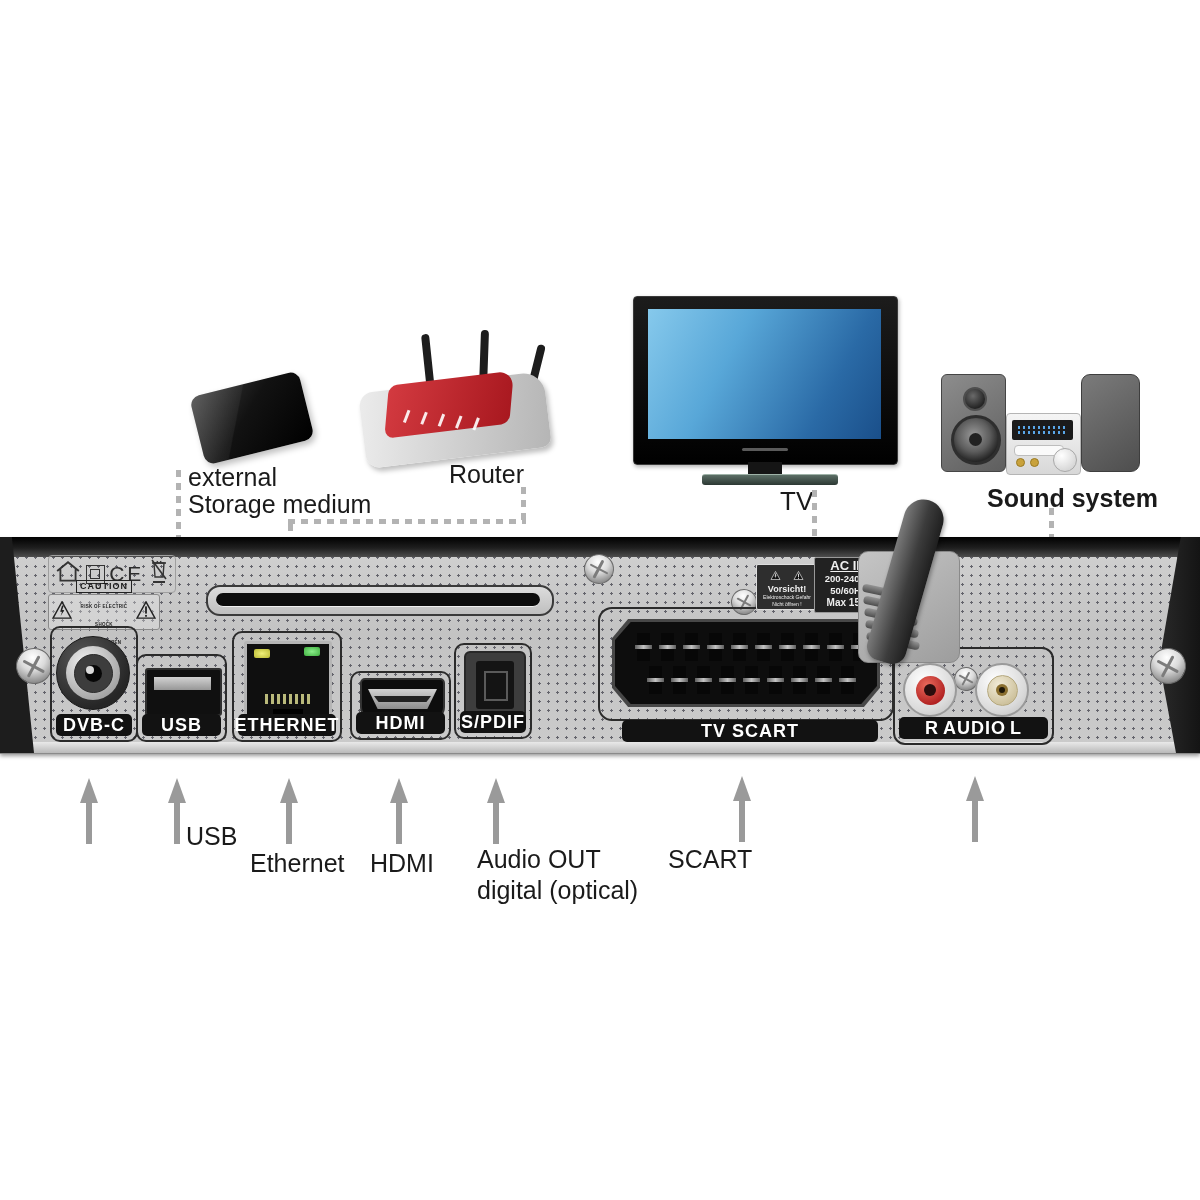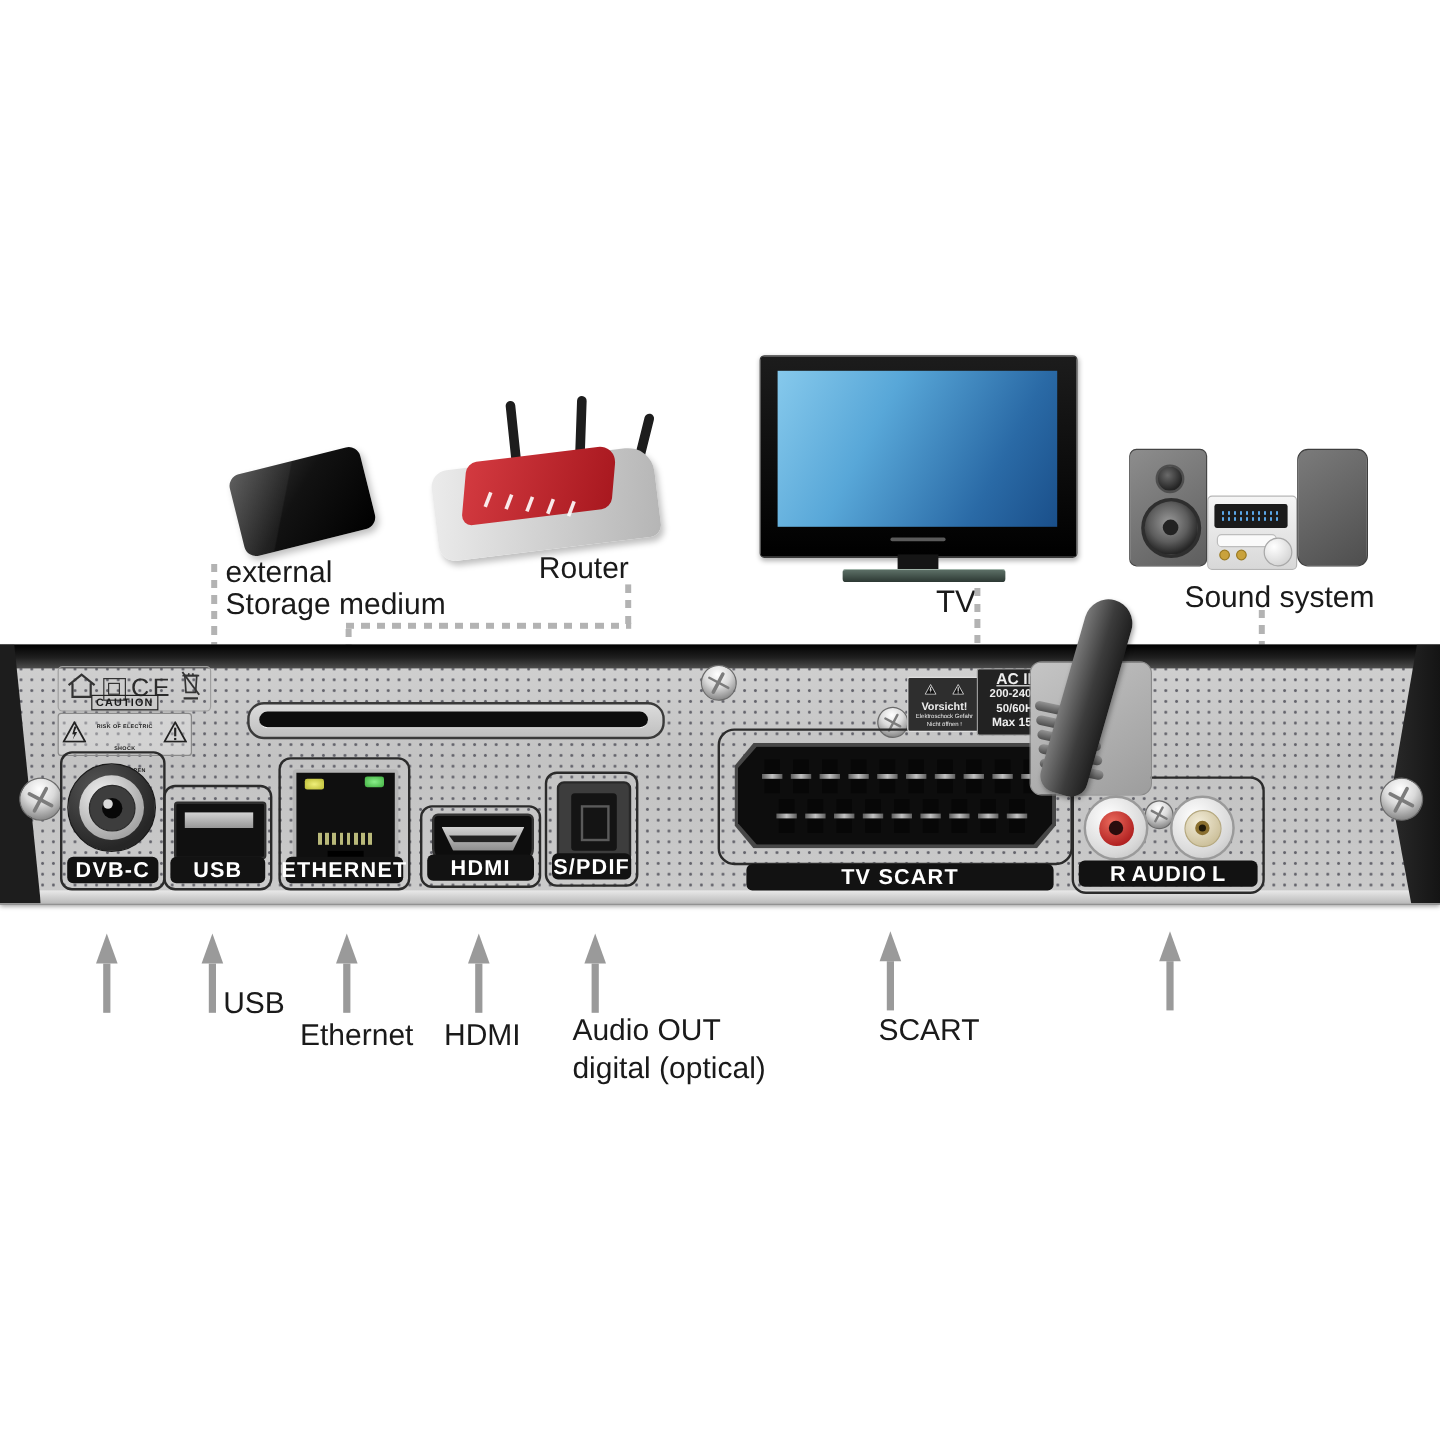--- a/index.html
+++ b/index.html
@@ -185,21 +185,21 @@
       <div class="unit-btn" style="left:23px;top:44px;"></div>
       <div class="unit-knob"></div>
     </div>
     <div class="abs spk spk-r"></div>
   </div>
 
   <div class="devlabel" style="left:188px;top:463px;">external</div>
   <div class="devlabel" style="left:188px;top:490px;">Storage medium</div>
   <div class="devlabel" style="left:449px;top:460px;">Router</div>
   <div class="devlabel" style="left:780px;top:486px;font-size:26px;">TV</div>
-  <div class="devlabel" style="left:987px;top:484px;">Sound system</div>
+  <div class="devlabel" style="left:987px;top:484px;font-weight:bold;">Sound system</div>
 
   <div class="dv" style="left:176px;top:470px;height:197px;"></div>
   <div class="dv" style="left:521px;top:487px;height:36px;"></div>
   <div class="dh" style="left:288px;top:519px;width:238px;"></div>
   <div class="dv" style="left:288px;top:524px;height:118px;"></div>
   <div class="dv" style="left:812px;top:490px;height:52px;"></div>
   <div class="dhb" style="left:402px;top:541px;width:416px;"></div>
   <div class="dv" style="left:402px;top:556px;height:120px;"></div>
   <div class="dv" style="left:1049px;top:508px;height:64px;"></div>
   <div class="dhb" style="left:888px;top:568px;width:165px;"></div>
@@ -423,15 +423,15 @@
       <div class="shaft"></div>
     </div>
 
   <div class="blabel" style="left:186px;top:821px;">USB</div>
   <div class="blabel" style="left:250px;top:848px;">Ethernet</div>
   <div class="blabel" style="left:370px;top:848px;">HDMI</div>
   <div class="blabel" style="left:477px;top:844px;">
     <div>Audio OUT</div>
     <div>digital (optical)</div>
   </div>
-  <div class="blabel" style="left:732px;top:844px;">SCART</div>
+  <div class="blabel" style="left:668px;top:844px;">SCART</div>
 
 </div>
 
 </body></html>

